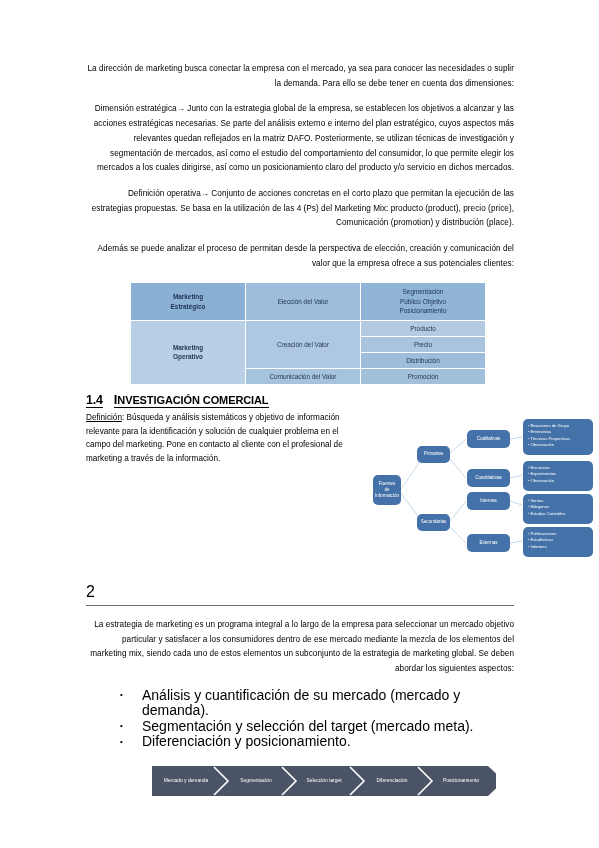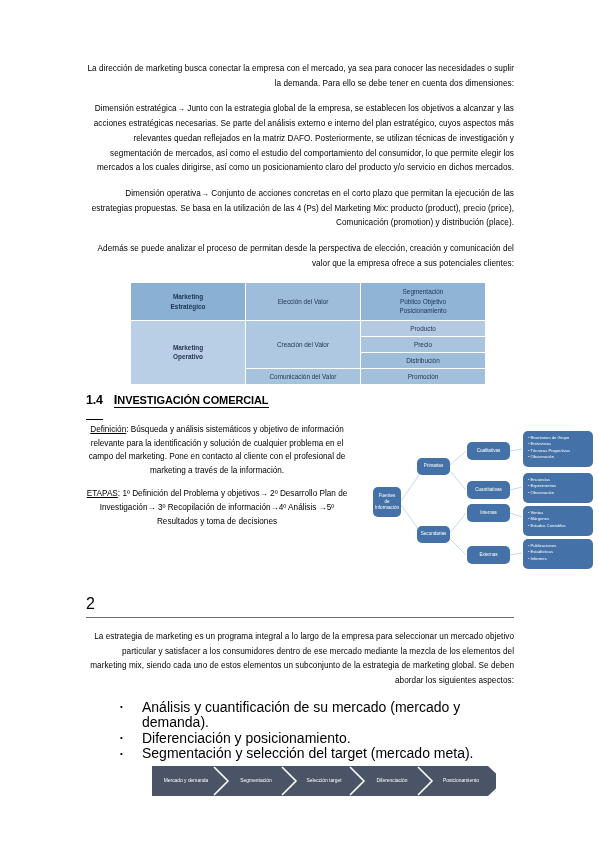--- a/index.html
+++ b/index.html
@@ -42,21 +42,21 @@
     margin: 7px 0 3px 0;
     display: flex;
     align-items: baseline;
     font-weight: bold;
   }
   .h-sub .num {
     font-size: 12.5px;
     letter-spacing: -0.2px;
     margin-right: 11px;
     border-bottom: 1.1px solid #000;
-    padding-bottom: 12px;
+    padding-bottom: 0px;
   }
   .h-sub .ttl {
     font-size: 11px;
     font-variant: small-caps;
     text-transform: uppercase;
     letter-spacing: -0.1px;
     border-bottom: 1.1px solid #000;
   }
   .h-sub .ttl .cap { font-size: 13px; }
 
@@ -87,21 +87,20 @@
     width: 428px;
     min-height: 172px;
   }
   .leftcol {
     width: 262px;
   }
   .leftcol p {
     font-size: 8.2px;
     line-height: 13.6px;
     margin: 0 0 10px 0;
-    text-align: center;
   }
   .u { text-decoration: underline; }
 
   
   .valtable {
     margin: 6px 0 4px 44px;
     border-collapse: collapse;
     width: 340px;
     table-layout: fixed;
   }
@@ -210,21 +209,21 @@
 
     <p class="body-par">
       <span>La dirección de marketing busca conectar la empresa con el mercado, ya sea para conocer las necesidades o suplir la demanda. Para ello se debe tener en cuenta dos dimensiones:</span>
     </p>
 
     <p class="body-par">
       <b>Dimensión estratégica</b><span>→ Junto con la estrategia global de la empresa, se establecen los objetivos a alcanzar y las acciones estratégicas necesarias. Se parte del análisis externo e interno del plan estratégico, cuyos aspectos más relevantes quedan reflejados en la matriz DAFO. Posteriormente, se utilizan técnicas de </span><b>investigación y segmentación de mercados</b><span>, así como el estudio del comportamiento del consumidor, lo que permite elegir los mercados a los cuales dirigirse, así como un </span><b>posicionamiento</b><span> claro del producto y/o servicio en dichos mercados.</span>
     </p>
 
     <p class="body-par">
-      <b>Dimensión operativa</b><span>→ Conjunto de acciones concretas en el corto plazo que permitan la ejecución de las estrategias propuestas. </span><b>Se basa en la utilización de las 4 (Ps) del Marketing Mix: producto (product), precio (price), Comunicación (promotion) y distribución (place).</b>
+      <b>Definición operativa</b><span>→ Conjunto de acciones concretas en el corto plazo que permitan la ejecución de las estrategias propuestas. </span><b>Se basa en la utilización de las 4 (Ps) del Marketing Mix: producto (product), precio (price), Comunicación (promotion) y distribución (place).</b>
     </p>
 
     <p class="body-par">
       <span>Además se puede analizar el proceso de permitan desde la perspectiva de elección, creación y comunicación del valor que la empresa ofrece a sus potenciales clientes:</span>
     </p>
 
     <table class="valtable">
       <tbody>
           <tr>
         <td class="c-strat pad3" rowspan="1" style="width:110px;height:27px">
@@ -261,23 +260,20 @@
 
     <div class="h-sub">
       <span class="num">1.4</span>
       <span class="ttl"><span class="cap">I</span><span>NVESTIGACIÓN COMERCIAL</span></span>
     </div>
 
     <div class="twocol">
       <div class="leftcol">
         <p>
           <span class="u">Definición</span><span>: Búsqueda y análisis sistemáticos y objetivo de información relevante para la identificación y solución de cualquier problema en el campo del marketing. Pone en contacto al cliente con el profesional de marketing a través de la información.</span>
-        </p>
-        <p>
-          <span class="u">ETAPAS</span><span>: 1º Definición del Problema y objetivos→ 2º Desarrollo Plan de Investigación→ 3º Recopilación de información→4º Análisis →5º Resultados y toma de decisiones</span>
         </p>
       </div>
 
       <div class="tree">
         <svg width="230" height="172">
           <g stroke="#b8cfe3" stroke-width="0.8" fill="none">
             <path d="M31,76 L54,43"></path>
             <path d="M31,80 L54,112"></path>
             <path d="M80,40 L96,26"></path>
             <path d="M80,46 L96,65"></path>
@@ -334,22 +330,22 @@
     </div>
 
     <div class="h-main">
       <span class="num">2</span>
     </div>
 
     <p class="body-par" style="margin-top:12px">La estrategia de marketing es un programa integral a lo largo de la empresa para seleccionar un mercado objetivo particular y satisfacer a los consumidores dentro de ese mercado mediante la mezcla de los elementos del marketing mix, siendo cada uno de estos elementos un subconjunto de la estrategia de marketing global. Se deben abordar los siguientes aspectos:</p>
 
     <ul class="bul">
       <li>Análisis y cuantificación de su mercado (mercado y demanda).</li>
+      <li>Segmentación y selección del target (mercado meta).</li>
       <li> Diferenciación y posicionamiento.</li>
-      <li>Segmentación y selección del target (mercado meta).</li>
     </ul>
 
   </div>
 
   <div class="flow">
     <svg width="344" height="40">
       <rect x="0" y="5" width="336" height="30" fill="#4b5366"></rect>
       <polygon points="336,5 352,20 336,35" fill="#4b5366"></polygon>
       <g stroke="#ffffff" stroke-width="1.6" fill="none">
         <polyline points="62,6 76,20 62,34"></polyline>

